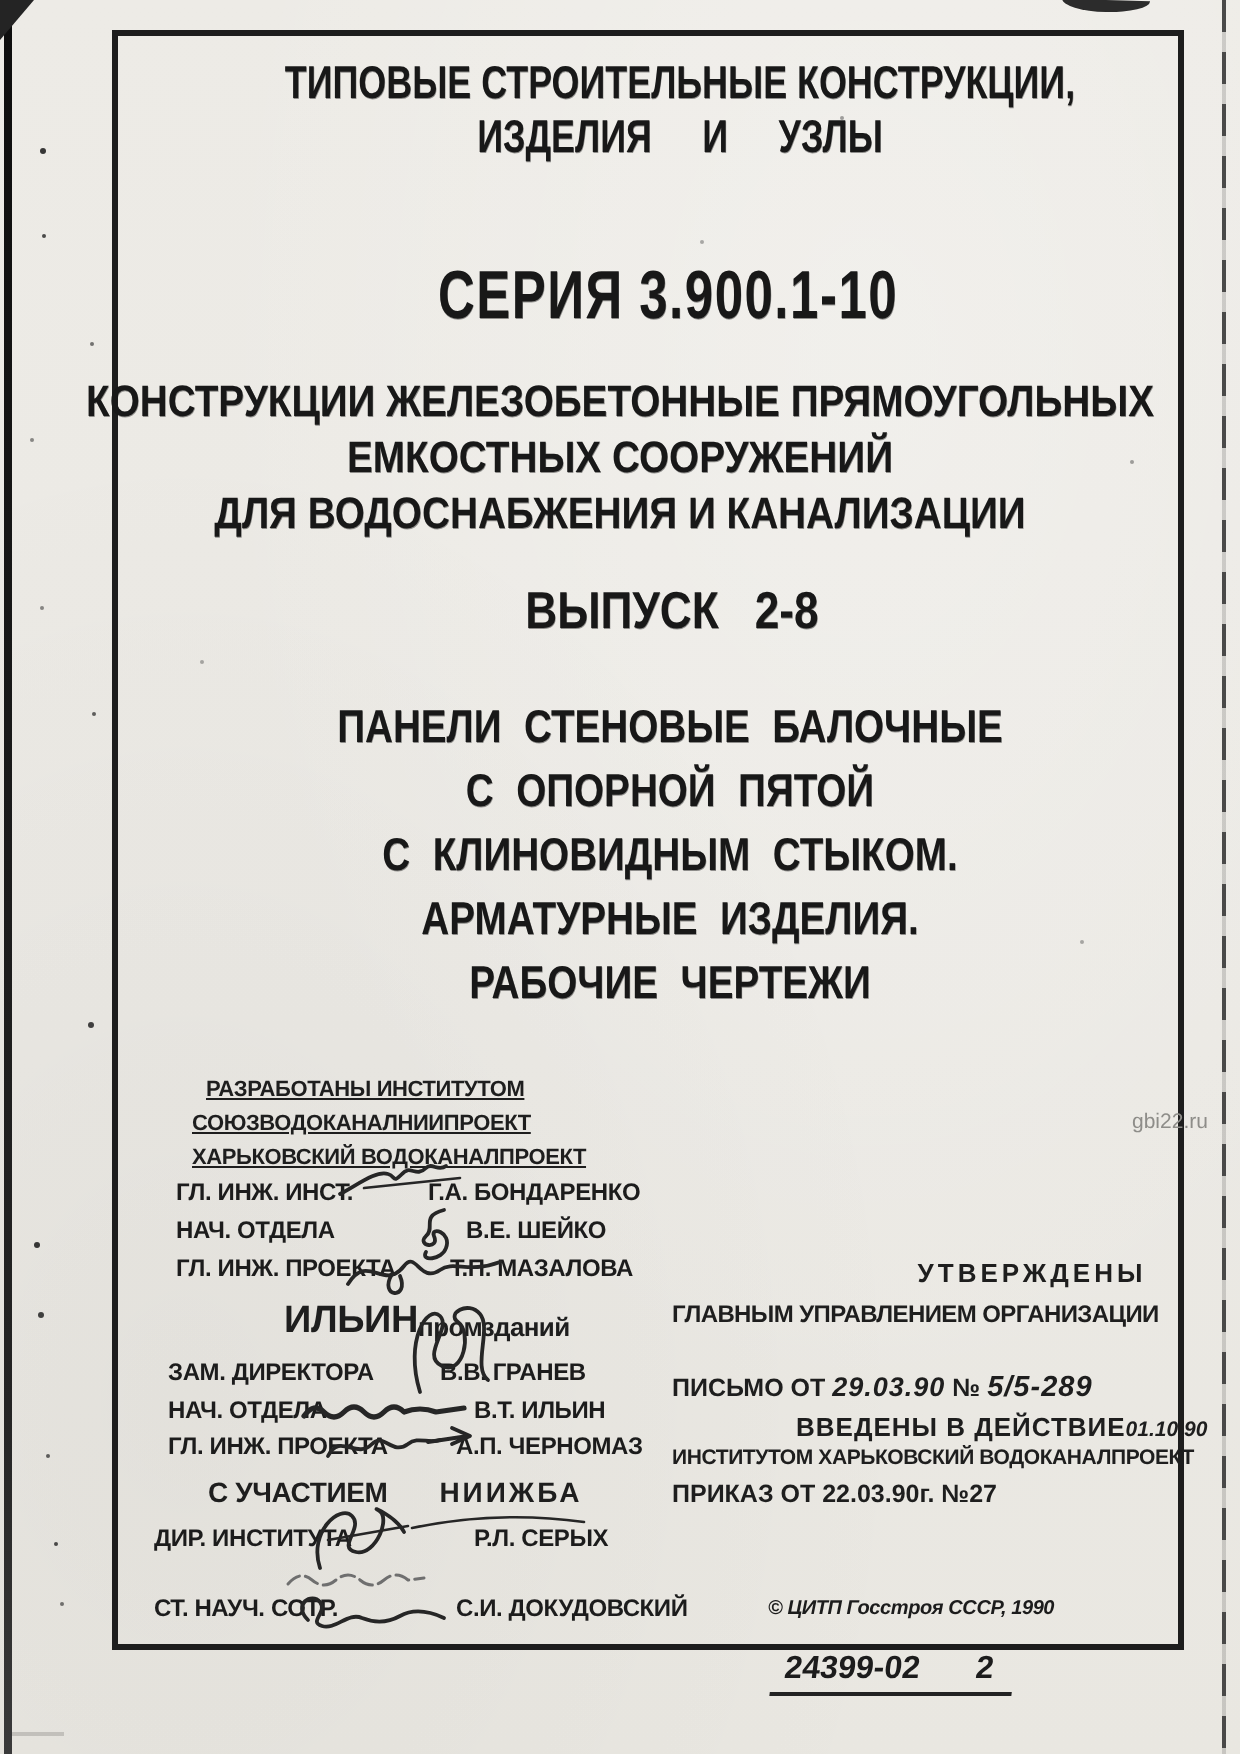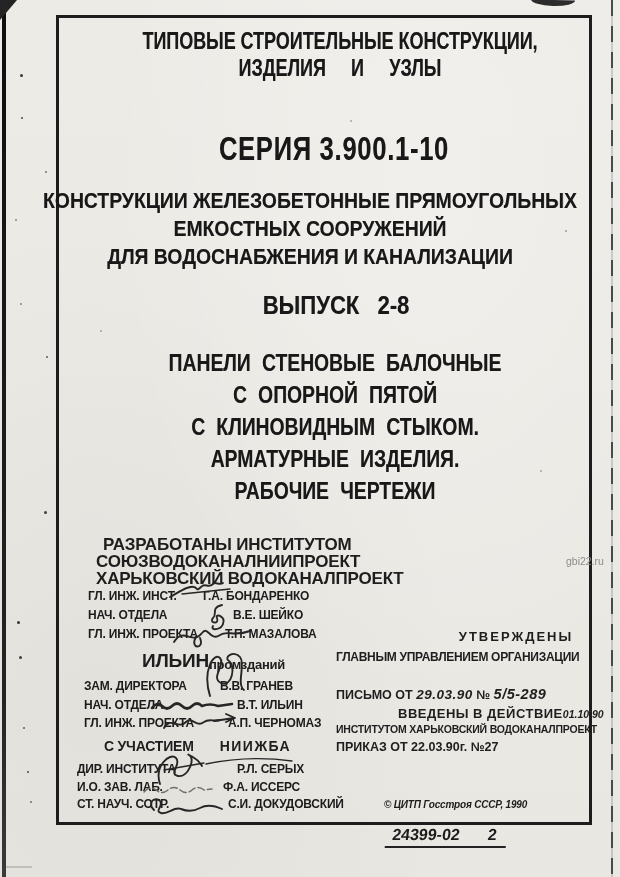--- a/index.html
+++ b/index.html
@@ -29,21 +29,21 @@
   .display{position:absolute;left:0;width:620px;text-align:center;font-weight:bold;
     color:#181818;text-shadow:.3px .3px 0 rgba(25,25,25,.45);white-space:nowrap;}
   .h-top{top:28px;font-size:23px;line-height:27px;transform:translateX(30px) scaleX(.78);transform-origin:310px 0;}
   .h-top .wide{word-spacing:26px;}
   .series{top:129px;font-size:34px;letter-spacing:1px;transform:translateX(24px) scaleX(.75);transform-origin:310px 0;}
   .subject{top:187px;font-size:22px;line-height:28px;transform:scaleX(.88);transform-origin:310px 0;}
   .issue{top:290px;font-size:26px;word-spacing:14px;transform:translateX(26px) scaleX(.85);transform-origin:310px 0;}
   .doc-title{top:347px;font-size:23px;line-height:32px;word-spacing:7px;transform:translateX(25px) scaleX(.84);transform-origin:310px 0;}
   
   .small-block{position:absolute;font-weight:bold;white-space:nowrap;letter-spacing:-.2px;color:#1e1e1e;}
-  .dev-heading{left:96px;top:537px;font-size:17px;line-height:16.8px;}
+  .dev-heading{left:96px;top:537px;font-size:11px;line-height:16.8px;text-decoration:underline;}
   .dev-heading .ind{padding-left:7px;}
   .sig-row{position:absolute;height:16px;font-size:12px;font-weight:bold;letter-spacing:-.2px;white-space:nowrap;}
   .sig-row .role{position:absolute;left:0;top:0;}
   .sig-row .name{position:absolute;top:0;}
   .cnii-heading{left:142px;top:650px;font-size:19px;}
   .cnii-heading .sub{font-size:13px;letter-spacing:-.3px;vertical-align:-2px;}
   .participation{left:104px;top:738px;font-size:14px;}
   .participation .org{margin-left:26px;letter-spacing:1.5px;}
   .right-col{position:absolute;left:336px;width:256px;font-weight:bold;color:#1e1e1e;}
   .apr-heading{top:629px;font-size:13px;letter-spacing:2px;text-align:center;padding-left:52px;}
@@ -124,21 +124,21 @@
   </div>
 
   <div class="small-block dev-heading">
     <div class="ind">РАЗРАБОТАНЫ ИНСТИТУТОМ</div>
     <div>СОЮЗВОДОКАНАЛНИИПРОЕКТ</div>
     <div>ХАРЬКОВСКИЙ ВОДОКАНАЛПРОЕКТ</div>
   </div>
 
   <div class="sig-row" style="left:88px;top:589px;width:250px;">
     <span class="role">ГЛ. ИНЖ. ИНСТ.</span>
-    <span class="name" style="left:115px;">Г.А. БОНДАРЕНКО</span>
+    <span class="name" style="left:126px;">Г.А. БОНДАРЕНКО</span>
   </div>
   <div class="sig-row" style="left:88px;top:608px;width:250px;">
     <span class="role">НАЧ. ОТДЕЛА</span>
     <span class="name" style="left:145px;">В.Е. ШЕЙКО</span>
   </div>
   <div class="sig-row" style="left:88px;top:627px;width:250px;">
     <span class="role">ГЛ. ИНЖ. ПРОЕКТА</span>
     <span class="name" style="left:137px;">Т.П. МАЗАЛОВА</span>
   </div>
 
@@ -159,24 +159,20 @@
     <span class="name" style="left:144px;">А.П. ЧЕРНОМАЗ</span>
   </div>
 
   <div class="small-block participation">
     <span>С УЧАСТИЕМ</span><span class="org">НИИЖБА</span>
   </div>
 
   <div class="sig-row" style="left:77px;top:762px;width:280px;">
     <span class="role">ДИР. ИНСТИТУТА</span>
     <span class="name" style="left:160px;">Р.Л. СЕРЫХ</span>
-  </div>
-  <div class="sig-row" style="left:77px;top:780px;width:280px;">
-    <span class="role">И.О. ЗАВ. ЛАБ.</span>
-    <span class="name" style="left:146px;">Ф.А. ИССЕРС</span>
   </div>
   <div class="sig-row" style="left:77px;top:797px;width:280px;">
     <span class="role">СТ. НАУЧ. СОТР.</span>
     <span class="name" style="left:151px;">С.И. ДОКУДОВСКИЙ</span>
   </div>
 
   <div class="right-col apr-heading">УТВЕРЖДЕНЫ</div>
   <div class="right-col apr-l1">ГЛАВНЫМ УПРАВЛЕНИЕМ ОРГАНИЗАЦИИ</div>
   <div class="right-col apr-l3">
     <span>ПИСЬМО ОТ</span>

